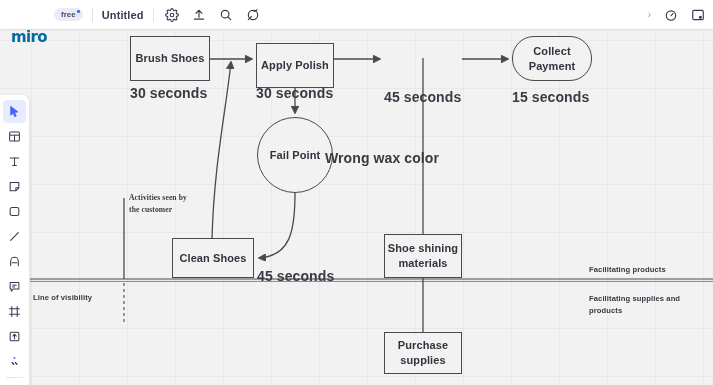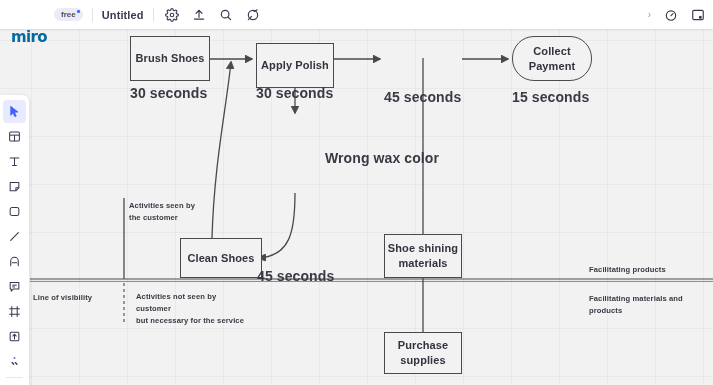--- a/index.html
+++ b/index.html
@@ -148,40 +148,38 @@
 
       <line x1="30" y1="281.5" x2="713" y2="281.5" stroke-width="0.6" stroke="#bdbdbd"></line>
 
       <line x1="124" y1="198" x2="124" y2="279" stroke-width="1.3" stroke="#6b6b6b"></line>
       <line x1="124" y1="283" x2="124" y2="325" stroke-width="1.1" stroke="#6b6b6b" stroke-dasharray="3 3"></line>
     </svg>
 
     <div class="node" style="left:130px;top:36px;width:80px;height:45px;">Brush Shoes</div>
     <div class="node" style="left:256px;top:20px;width:78px;height:45px;margin-top:23px;">Apply Polish</div>
     <div class="node rounded" style="left:512px;top:36px;width:80px;height:45px;">Collect Payment</div>
-    <div class="node" style="left:180px;top:238px;width:82px;height:40px;">Clean Shoes</div>
+    <div class="node circle" style="left:257px;top:117px;width:76px;height:76px;border-width:1.2px;">Fail Point</div>
+    <div class="node" style="left:172px;top:238px;width:82px;height:40px;">Clean Shoes</div>
     <div class="node" style="left:384px;top:234px;width:78px;height:44px;white-space:pre-line;">Shoe shining
 materials</div>
     <div class="node" style="left:384px;top:332px;width:78px;height:42px;">Purchase supplies</div>
 
     <div class="caption" style="left:130px;top:85px;">30 seconds</div>
     <div class="caption" style="left:256px;top:85px;">30 seconds</div>
     <div class="caption" style="left:384px;top:89px;">45 seconds</div>
     <div class="caption" style="left:512px;top:89px;">15 seconds</div>
     <div class="caption" style="left:257px;top:268px;">45 seconds</div>
     <div class="caption" style="left:325px;top:150px;">Wrong wax color</div>
 
-    <div class="note" style="left:129px;top:200px;">Activities seen by
+    <div class="note" style="left:129px;top:192px;font-family:Liberation Serif, serif;">Activities seen by
 the customer</div>
-    <div class="note" style="left:136px;top:291px;">Activities not seen by
-customer
-but necessary for the service</div>
     <div class="note" style="left:33px;top:292px;">Line of visibility</div>
     <div class="note" style="left:589px;top:264px;">Facilitating products</div>
-    <div class="note" style="left:589px;top:293px;">Facilitating materials and products</div>
+    <div class="note" style="left:589px;top:293px;">Facilitating supplies and products</div>
   </div>
 
   <div id="header">
     <div id="header-left">
       <span class="miro-logo">miro</span>
       <span class="plan-badge">
         <span>free</span>
         <span class="dot"></span>
       </span>
       <span class="hdr-sep"></span>

